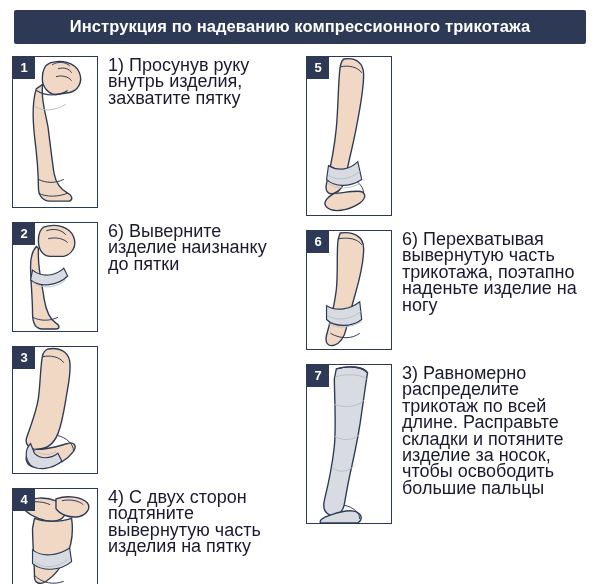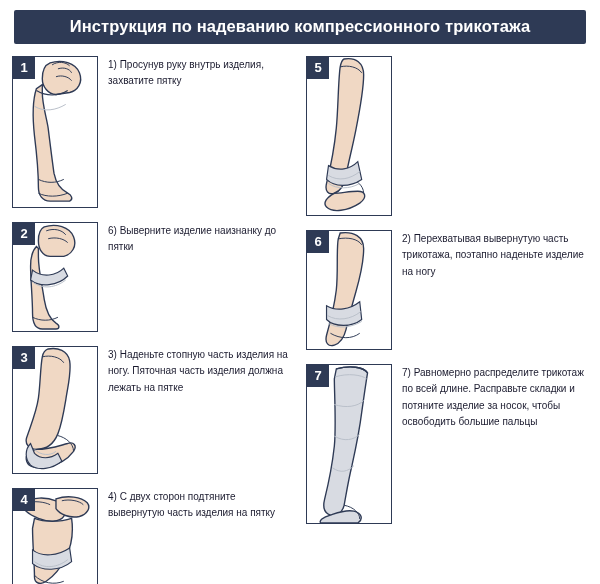--- a/index.html
+++ b/index.html
@@ -67,21 +67,21 @@
     line-height: 22px;
     text-align: center;
     z-index: 3;
   }
   .fig svg {
     display: block;
     width: 100%;
     height: 100%;
   }
   .txt {
-    font-size: 10px;
+    font-size: 18px;
     line-height: 16.4px;
     padding-top: 1px;
     white-space: pre-line;
   }
   
   .h-a { height: 152px; }
   .h-b { height: 110px; }
   .h-c { height: 128px; }
   .h-d { height: 108px; }
   .h-e { height: 160px; }
@@ -138,21 +138,20 @@
           <div class="badge">3</div>
           <svg viewBox="0 0 86 128" preserveAspectRatio="none">
             <path d="M36 2 C46 0 56 4 58 14 C60 26 56 40 54 54 C52 66 50 78 46 88 C42 98 34 104 24 104 C16 104 12 98 14 92 C18 80 24 66 26 52 C28 38 28 20 30 10 C31 5 33 3 36 2 Z" fill="#f0d8c4" stroke="#2e3a55" stroke-width="1.4"></path>
             <path d="M24 104 C16 106 12 110 14 116 C16 122 24 124 34 122 C46 120 56 114 62 106 C66 100 62 96 56 98 C48 100 38 104 24 104 Z" fill="#f0d8c4" stroke="#2e3a55" stroke-width="1.4"></path>
             <path d="M46 90 C54 92 62 98 62 106" fill="none" stroke="#2e3a55" stroke-width="1"></path>
             <path d="M18 98 C12 104 12 114 18 120 C26 126 40 124 50 116 L46 108 C38 114 28 114 22 108 Z" fill="#d8dbe2" stroke="#2e3a55" stroke-width="1.2"></path>
             <path d="M22 104 C28 110 38 111 44 106" fill="none" stroke="#b9bfc9" stroke-width="1"></path>
             <path d="M30 10 C38 8 48 10 52 16" fill="none" stroke="#2e3a55" stroke-width="1"></path>
           </svg>
         </div>
-        <div class="txt">3) Наденьте стопную часть изделия на ногу. Пяточная часть изделия должна лежать на пятке</div>
       </div>
 
       <div class="step">
         <div class="fig h-d">
           <div class="badge">4</div>
           <svg viewBox="0 0 86 108" preserveAspectRatio="none">
             <path d="M10 14 C20 8 34 8 44 12 C52 16 56 22 52 28 C48 34 36 34 26 30 C16 26 8 20 10 14 Z" fill="#f0d8c4" stroke="#2e3a55" stroke-width="1.4"></path>
             <path d="M14 14 C22 12 32 13 38 16" fill="none" stroke="#2e3a55" stroke-width="1"></path>
             <path d="M44 10 C56 6 70 8 76 14 C80 19 76 26 68 28 C58 30 48 26 44 20 Z" fill="#f0d8c4" stroke="#2e3a55" stroke-width="1.4"></path>
             <path d="M50 12 C58 10 68 12 72 16" fill="none" stroke="#2e3a55" stroke-width="1"></path>
@@ -189,35 +188,35 @@
           <div class="badge">6</div>
           <svg viewBox="0 0 86 120" preserveAspectRatio="none">
             <path d="M34 2 C48 0 58 6 58 18 C58 32 54 48 50 62 C46 76 42 90 40 100 C38 108 34 114 28 116 C22 118 18 114 20 106 C24 92 28 76 30 60 C32 42 30 18 32 8 Z" fill="#f0d8c4" stroke="#2e3a55" stroke-width="1.4"></path>
             <path d="M20 76 C30 82 44 80 54 72 L56 90 C46 98 28 98 20 90 Z" fill="#d8dbe2" stroke="#2e3a55" stroke-width="1.2"></path>
             <path d="M21 86 C31 92 45 90 55 82" fill="none" stroke="#b9bfc9" stroke-width="1"></path>
             <path d="M22 94 C32 100 46 98 56 92" fill="none" stroke="#b9bfc9" stroke-width="1"></path>
             <path d="M24 104 C34 110 46 110 54 104" fill="none" stroke="#2e3a55" stroke-width="1"></path>
             <path d="M32 8 C42 6 52 8 56 14" fill="none" stroke="#2e3a55" stroke-width="1"></path>
           </svg>
         </div>
-        <div class="txt">2) Перехватывая вывернутую часть трикотажа, поэтапно наденьте изделие на ногу</div>
+        <div class="txt">6) Перехватывая вывернутую часть трикотажа, поэтапно наденьте изделие на ногу</div>
       </div>
 
       <div class="step">
         <div class="fig h-g">
           <div class="badge">7</div>
           <svg viewBox="0 0 86 160" preserveAspectRatio="none">
             <path d="M30 4 C44 0 58 2 62 8 C60 20 58 34 56 48 C54 64 50 84 46 102 C42 118 40 132 38 142 C36 150 30 154 24 152 C18 150 16 144 18 136 C22 120 26 100 28 82 C30 62 28 28 28 14 Z" fill="#d8dbe2" stroke="#2e3a55" stroke-width="1.4"></path>
             <path d="M30 4 C44 0 58 2 62 8" fill="none" stroke="#2e3a55" stroke-width="1.4"></path>
             <path d="M29 12 C42 8 56 10 61 14" fill="none" stroke="#b9bfc9" stroke-width="1"></path>
             <path d="M28 40 C40 44 52 42 58 36" fill="none" stroke="#b9bfc9" stroke-width="1"></path>
             <path d="M28 72 C38 78 48 76 54 70" fill="none" stroke="#b9bfc9" stroke-width="1"></path>
             <path d="M26 104 C34 110 42 108 48 102" fill="none" stroke="#b9bfc9" stroke-width="1"></path>
             <path d="M24 152 C16 154 12 158 14 160 L52 160 C58 156 56 150 48 148 C40 146 30 150 24 152 Z" fill="#d8dbe2" stroke="#2e3a55" stroke-width="1.4"></path>
             <path d="M38 142 C48 144 54 150 54 156" fill="none" stroke="#2e3a55" stroke-width="1"></path>
           </svg>
         </div>
-        <div class="txt">7) Равномерно распределите трикотаж по всей длине. Расправьте складки и потяните изделие за носок, чтобы освободить большие пальцы</div>
+        <div class="txt">3) Равномерно распределите трикотаж по всей длине. Расправьте складки и потяните изделие за носок, чтобы освободить большие пальцы</div>
       </div>
 
     </div>
   </div>
 </div>
 
 </body></html>

